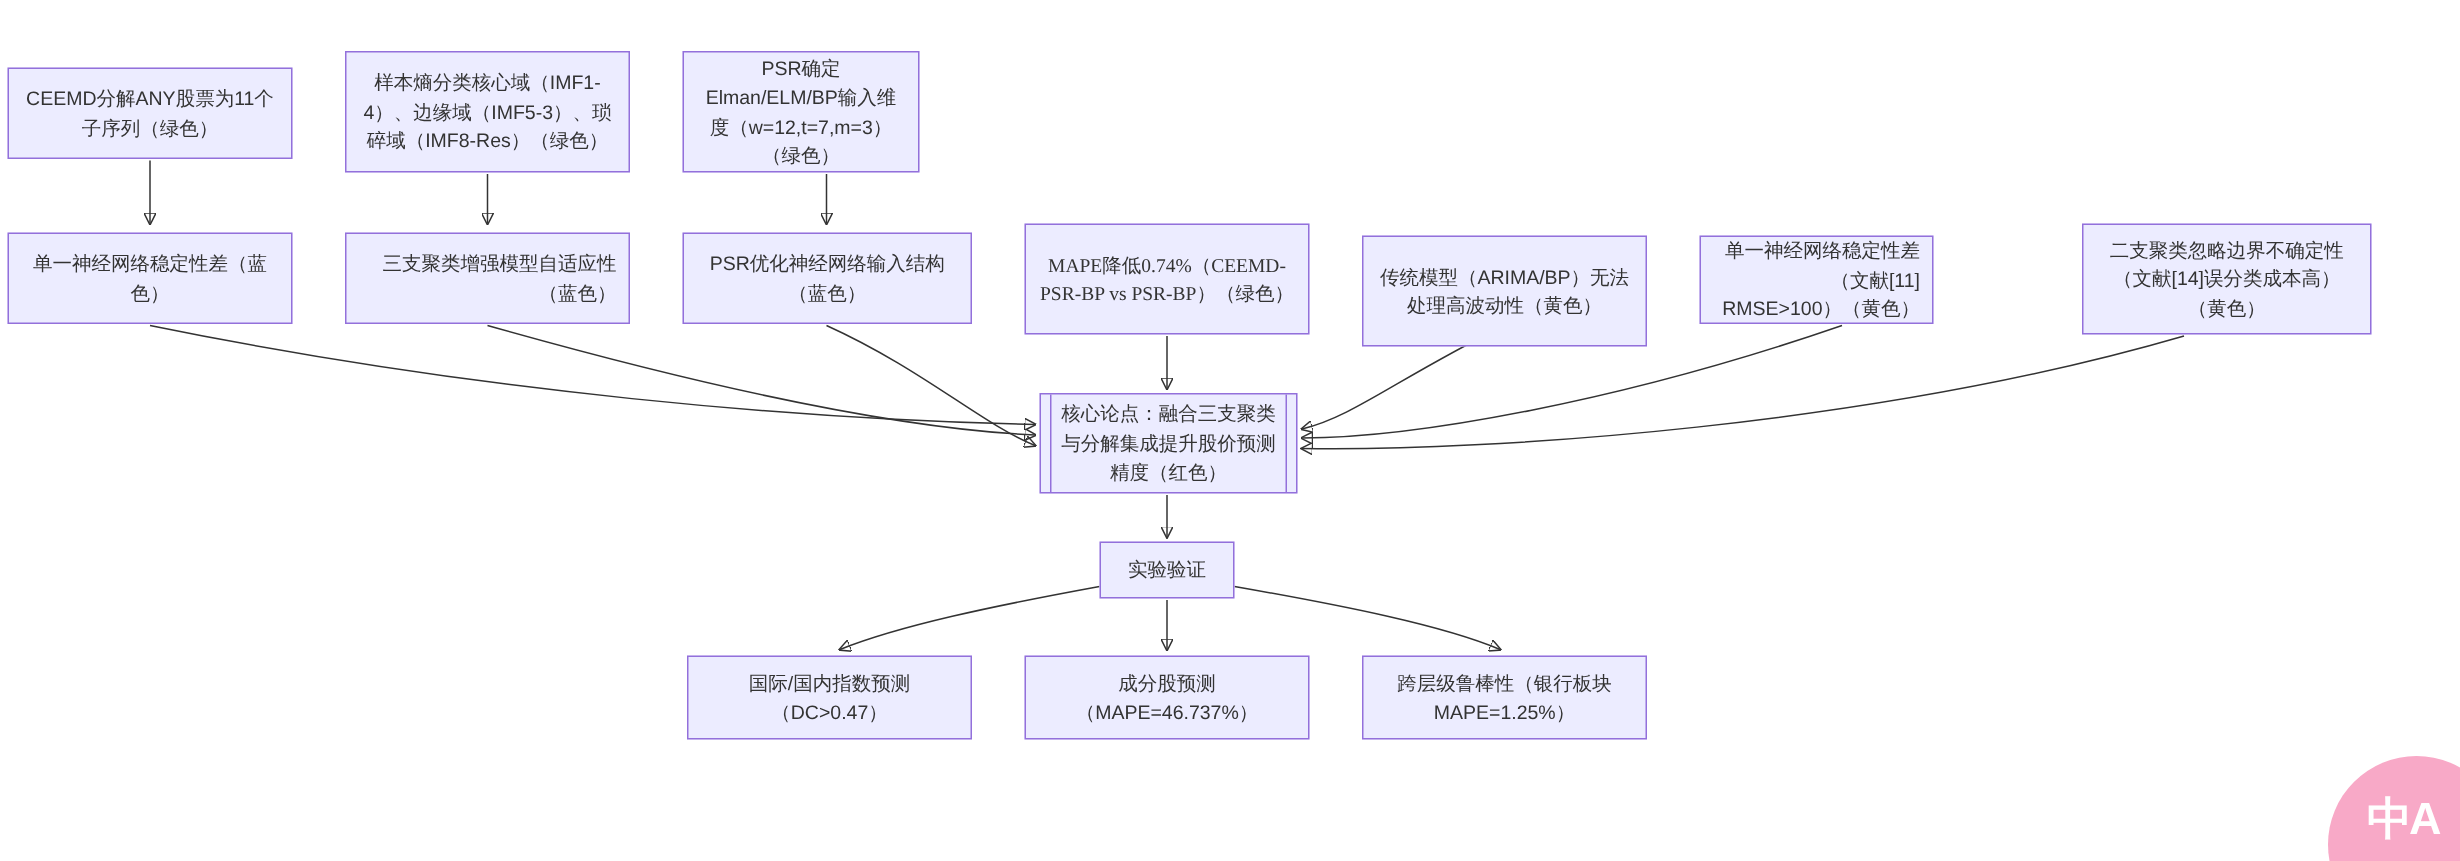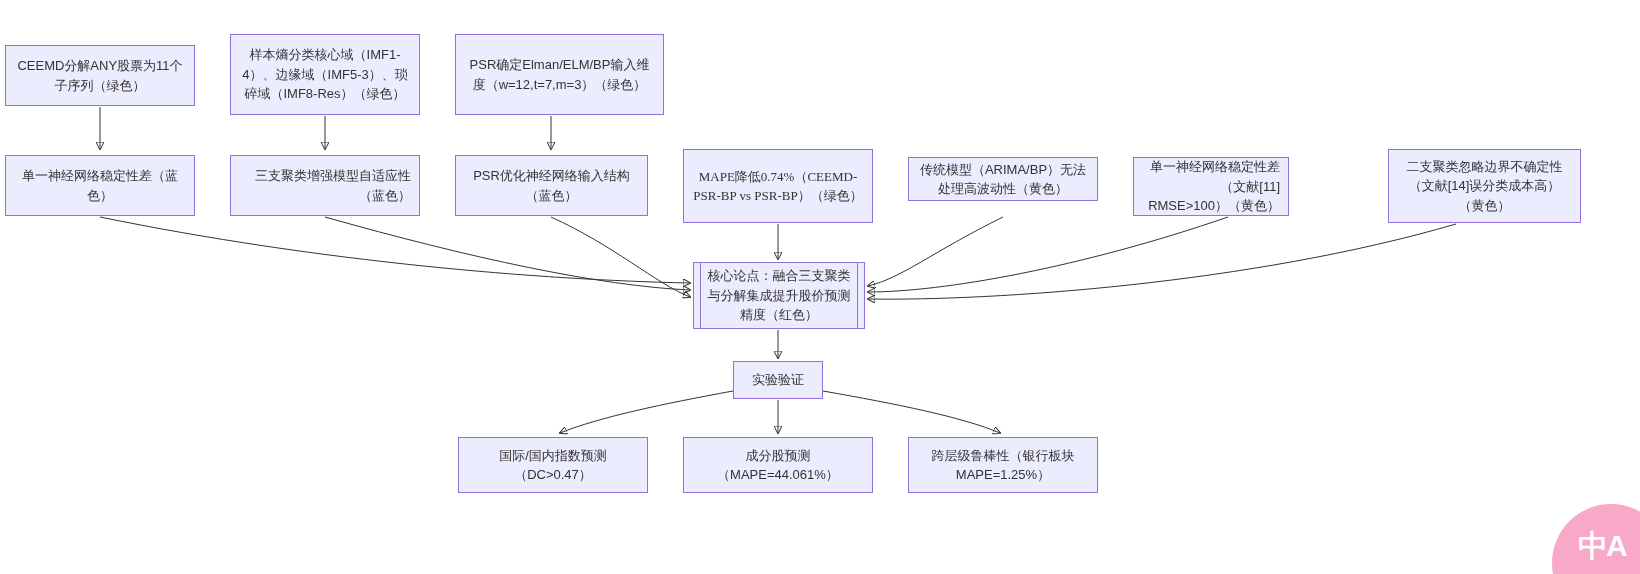--- a/index.html
+++ b/index.html
@@ -54,41 +54,41 @@
   <path d="M778,330 L778,358" marker-end="url(#arw)"></path>
   <path d="M733,391 C 662,404 600,417 560,433" marker-end="url(#arw)"></path>
   <path d="M778,400 L778,433" marker-end="url(#arw)"></path>
   <path d="M823,391 C 897,404 962,417 1000,433" marker-end="url(#arw)"></path>
 </svg>
 
 <div class="node" style="left:5px;top:45px;width:190px;height:61px;">CEEMD分解ANY股票为11个子序列（绿色）</div>
 
 <div class="node" style="left:230px;top:34px;width:190px;height:81px;">样本熵分类核心域（IMF1-4）、边缘域（IMF5-3）、琐碎域（IMF8-Res）（绿色）</div>
 
-<div class="node" style="left:455px;top:34px;width:209px;height:81px;">PSR确定Elman/ELM/BP输入维度（w=12,t=7,m=3）（绿色）</div>
+<div class="node" style="left:455px;top:34px;width:158px;height:81px;">PSR确定Elman/ELM/BP输入维度（w=12,t=7,m=3）（绿色）</div>
 
 <div class="node" style="left:5px;top:155px;width:190px;height:61px;">单一神经网络稳定性差（蓝色）</div>
 
 <div class="node" style="left:230px;top:155px;width:190px;height:61px;text-align:right;">三支聚类增强模型自适应性（蓝色）</div>
 
 <div class="node" style="left:455px;top:155px;width:193px;height:61px;">PSR优化神经网络输入结构（蓝色）</div>
 
 <div class="node" style="left:683px;top:149px;width:190px;height:74px;font-family:Liberation Serif, serif;">MAPE降低0.74%（CEEMD-PSR-BP vs PSR-BP）（绿色）</div>
 
-<div class="node" style="left:908px;top:157px;width:190px;height:44px;">传统模型（ARIMA/BP）无法处理高波动性（黄色）</div>
+<div class="node" style="left:908px;top:157px;width:190px;height:74px;">传统模型（ARIMA/BP）无法处理高波动性（黄色）</div>
 
 <div class="node" style="left:1133px;top:157px;width:156px;height:59px;text-align:right;">单一神经网络稳定性差（文献[11] RMSE&gt;100）（黄色）</div>
 
 <div class="node" style="left:1360px;top:149px;width:193px;height:74px;margin-left:28px;">二支聚类忽略边界不确定性（文献[14]误分类成本高）（黄色）</div>
 
 <div class="node subroutine" style="left:693px;top:262px;width:172px;height:67px;">核心论点：融合三支聚类与分解集成提升股价预测精度（红色）</div>
 
 <div class="node" style="left:733px;top:361px;width:90px;height:38px;">实验验证</div>
 
 <div class="node" style="left:458px;top:437px;width:190px;height:56px;">国际/国内指数预测（DC&gt;0.47）</div>
 
-<div class="node" style="left:683px;top:437px;width:190px;height:56px;">成分股预测（MAPE=44.061%）</div>
+<div class="node" style="left:683px;top:437px;width:190px;height:56px;">成分股预测（MAPE=46.737%）</div>
 
 <div class="node" style="left:908px;top:437px;width:190px;height:56px;">跨层级鲁棒性（银行板块MAPE=1.25%）</div>
 
 <div class="watermark">
   <span>中A</span>
 </div>
 
 </body></html>

